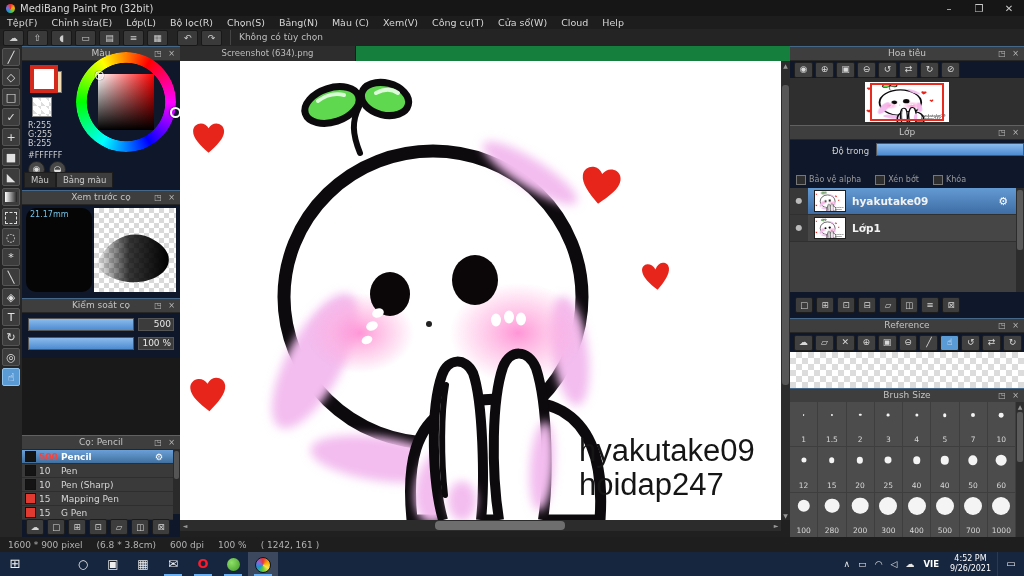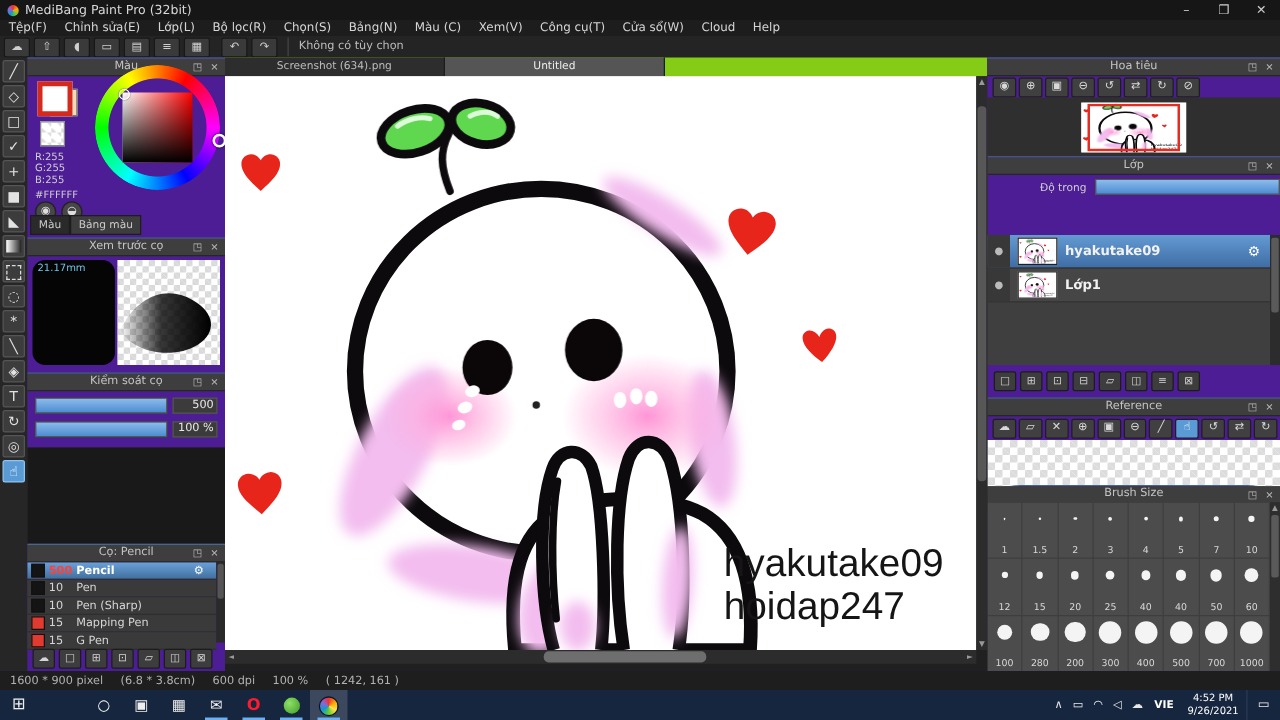--- a/index.html
+++ b/index.html
@@ -23,21 +23,21 @@
   .csep{width:6px;}
   .cmdtext{font-size:9px;color:#bdbdbd;margin-left:8px;border-left:1px solid #444;padding-left:8px;height:15px;line-height:15px;}
   
   #tool-strip{position:absolute;left:0;top:46px;width:22px;height:491px;background:#262626;}
   .tool{width:18px;height:18px;margin:2px auto 2px auto;background:#3c3c3c;border:1px solid #555;
         border-radius:2px;font-size:11px;line-height:17px;text-align:center;color:#e2e2e2;box-sizing:border-box;}
   .tool.active{background:#5b9bd5;border-color:#8fc3f0;color:#fff;}
   .tool .grad{display:block;width:12px;height:10px;margin:3px auto;background:linear-gradient(to right,#fff,#222);}
   .tool .dsq{display:block;width:10px;height:10px;margin:3px auto;border:1px dashed #ddd;}
   
-  .panel{position:absolute;box-sizing:border-box;background:#4c1d95;border-top:1px solid #44678a;}
+  .panel{position:absolute;box-sizing:border-box;background:#0f172a;border-top:1px solid #44678a;}
   .phdr{height:13px;background:#3e3e3e;border-bottom:1px solid #262626;position:relative;
         font-size:9px;color:#c4c4c4;text-align:center;line-height:13px;}
   .phdr .pops{position:absolute;right:3px;top:0;font-size:8px;color:#bbb;letter-spacing:2px;}
   
   #left-panel{position:absolute;left:22px;top:46px;width:158px;height:491px;background:#303030;}
   .p-color{left:0;top:0;width:158px;height:144px;}
   .swcol{position:absolute;left:4px;top:16px;width:48px;}
   .sw-back{position:absolute;left:14px;top:8px;width:20px;height:20px;background:#f2ddb6;border:1px solid #777;}
   .sw-front{position:absolute;left:4px;top:2px;width:20px;height:20px;background:#fff;border:4px solid #d42a1e;}
   .sw-trans{position:absolute;left:6px;top:34px;width:18px;height:18px;border:1px solid #888;
@@ -79,21 +79,21 @@
   .brow .bsize{width:22px;text-align:left;}
   .brow.sel .bsize{color:#ff4038;}
   .brow .gear{position:absolute;right:10px;color:#fff;font-size:9px;}
   .bscroll{position:absolute;right:0;top:13px;width:7px;height:65px;background:#2a2a2a;}
   .bscroll .th{position:absolute;left:1px;top:2px;width:5px;height:28px;background:#555;border-radius:2px;}
   .pfoot{position:absolute;left:0;bottom:0;width:158px;height:20px;display:flex;align-items:center;padding-left:4px;box-sizing:border-box;}
   .fbtn{width:16px;height:14px;background:#3d3d3d;border:1px solid #1c1c1c;border-radius:2px;margin-right:3px;
         font-size:8.5px;line-height:14px;text-align:center;color:#d5d5d5;}
   
   #canvas-col{position:absolute;left:180px;top:46px;width:610px;height:491px;background:#202020;}
-  .doc-tabs{display:flex;height:15px;background:#84cc16;}
+  .doc-tabs{display:flex;height:15px;background:#15803d;}
   .dtab{width:175px;font-size:8.5px;color:#bdbdbd;text-align:center;line-height:15px;background:#2d2d2d;border-right:1px solid #1c1c1c;}
   .dtab.active{background:#555;color:#eee;}
   .canvas-area{position:absolute;left:0;top:15px;width:601px;height:459px;background:#fff;}
   .vscroll{position:absolute;left:601px;top:15px;width:9px;height:459px;background:#2c2c2c;}
   .vscroll .th{position:absolute;left:1px;top:24px;width:7px;height:300px;background:#575757;border-radius:3px;}
   .vscroll .ar{position:absolute;left:0;width:9px;font-size:6px;color:#999;text-align:center;}
   .hscroll{position:absolute;left:0;top:474px;width:601px;height:11px;background:#2c2c2c;display:flex;align-items:center;}
   .hscroll .ar{width:10px;font-size:6px;color:#999;text-align:center;}
   .hscroll .tr{position:relative;flex:1;height:9px;}
   .hscroll .th{position:absolute;left:245px;top:0;width:130px;height:9px;background:#6e6e6e;border-radius:4px;}
@@ -123,21 +123,21 @@
   .lyrow .lname{font-size:10.5px;font-weight:bold;color:#f2f2f2;}
   .lyrow .gear{margin-left:auto;margin-right:8px;color:#fff;font-size:11px;}
   .lyscroll{position:absolute;right:0;top:62px;width:8px;height:104px;background:#2c2c2c;}
   .lyscroll .th{position:absolute;left:1px;top:2px;width:6px;height:60px;background:#5a5a5a;border-radius:2px;}
   #layer-actions{position:absolute;left:0;bottom:3px;width:234px;height:20px;display:flex;align-items:center;padding-left:5px;box-sizing:border-box;}
   .p-ref{left:0;top:272px;width:234px;height:70px;}
   .ref-check{position:absolute;left:0;top:33px;width:234px;height:37px;background:#fff;
              background-image:linear-gradient(45deg,#dcdcdc 25%,transparent 25%,transparent 75%,#dcdcdc 75%),
                               linear-gradient(45deg,#dcdcdc 25%,transparent 25%,transparent 75%,#dcdcdc 75%);
              background-size:12px 12px;background-position:0 0,6px 6px;}
-  .p-size{left:0;top:342px;width:234px;height:149px;border-radius:26px;}
+  .p-size{left:0;top:342px;width:234px;height:149px;}
   #size-grid{position:absolute;left:0;top:13px;width:226px;height:136px;display:grid;
              grid-template-columns:repeat(8,1fr);background:#4c4c4c;}
   .szcell{border-right:1px solid #3e3e3e;border-bottom:1px solid #3e3e3e;position:relative;}
   .szdot{position:absolute;left:50%;top:13px;transform:translate(-50%,-50%);background:#f4f4f4;border-radius:50%;}
   .szlab{position:absolute;left:0;right:0;bottom:2px;text-align:center;font-size:7.5px;color:#d8d8d8;}
   .szscroll{position:absolute;right:0;top:13px;width:8px;height:136px;background:#2e2e2e;}
   .szscroll .th{position:absolute;left:1px;top:10px;width:6px;height:50px;background:#5a5a5a;border-radius:2px;}
   .szscroll .ar{position:absolute;left:0;width:8px;text-align:center;font-size:6px;color:#999;}
   
   #status-bar{position:absolute;left:0;top:537px;width:1024px;height:15px;background:#1e1e1e;
@@ -418,21 +418,20 @@
           <div class="fbtn">▱</div>
           <div class="fbtn">◫</div>
           <div class="fbtn">⊠</div>
         </div>
     </div>
   </div>
 
   <div id="canvas-col">
     <div class="doc-tabs" id="doc-tabs">
         <div class="dtab">Screenshot (634).png</div>
-        <div class="dtab active">Untitled</div>
       </div>
     <div class="canvas-area">
       <svg viewBox="0 0 601 459" width="601" height="459" preserveAspectRatio="none">
           <use href="#art"></use>
         </svg>
     </div>
     <div class="vscroll">
       <span class="ar" style="top:1px">▲</span>
       <div class="th"></div>
       <span class="ar" style="bottom:1px">▼</span>
@@ -478,20 +477,34 @@
         <span>Lớp</span>
         <span class="pops"><span>◳</span> <span>×</span></span>
       </div>
       <div class="lrow" style="top:16px">
         <span class="lab">Độ trong</span>
         <span class="sl-track">
             <span class="sl-fill" style="width:100%"></span>
           </span>
         <span style="width:30px;text-align:right">100 %</span>
       </div>
+      <div class="lchecks" id="layer-options">
+          <div class="ck">
+            <span class="cb"></span>
+            <span>Bảo vệ alpha</span>
+          </div>
+          <div class="ck">
+            <span class="cb"></span>
+            <span>Xén bớt</span>
+          </div>
+          <div class="ck">
+            <span class="cb"></span>
+            <span>Khóa</span>
+          </div>
+        </div>
       <div id="layer-list">
           <div class="lyrow sel">
             <span class="vis">●</span>
             <span class="thumb"><svg viewBox="0 0 601 459" width="30" height="20" preserveAspectRatio="none">
                 <use href="#art"></use>
               </svg></span>
             <span class="lname">hyakutake09</span>
             <span class="gear">⚙</span>
           </div>
           <div class="lyrow">

